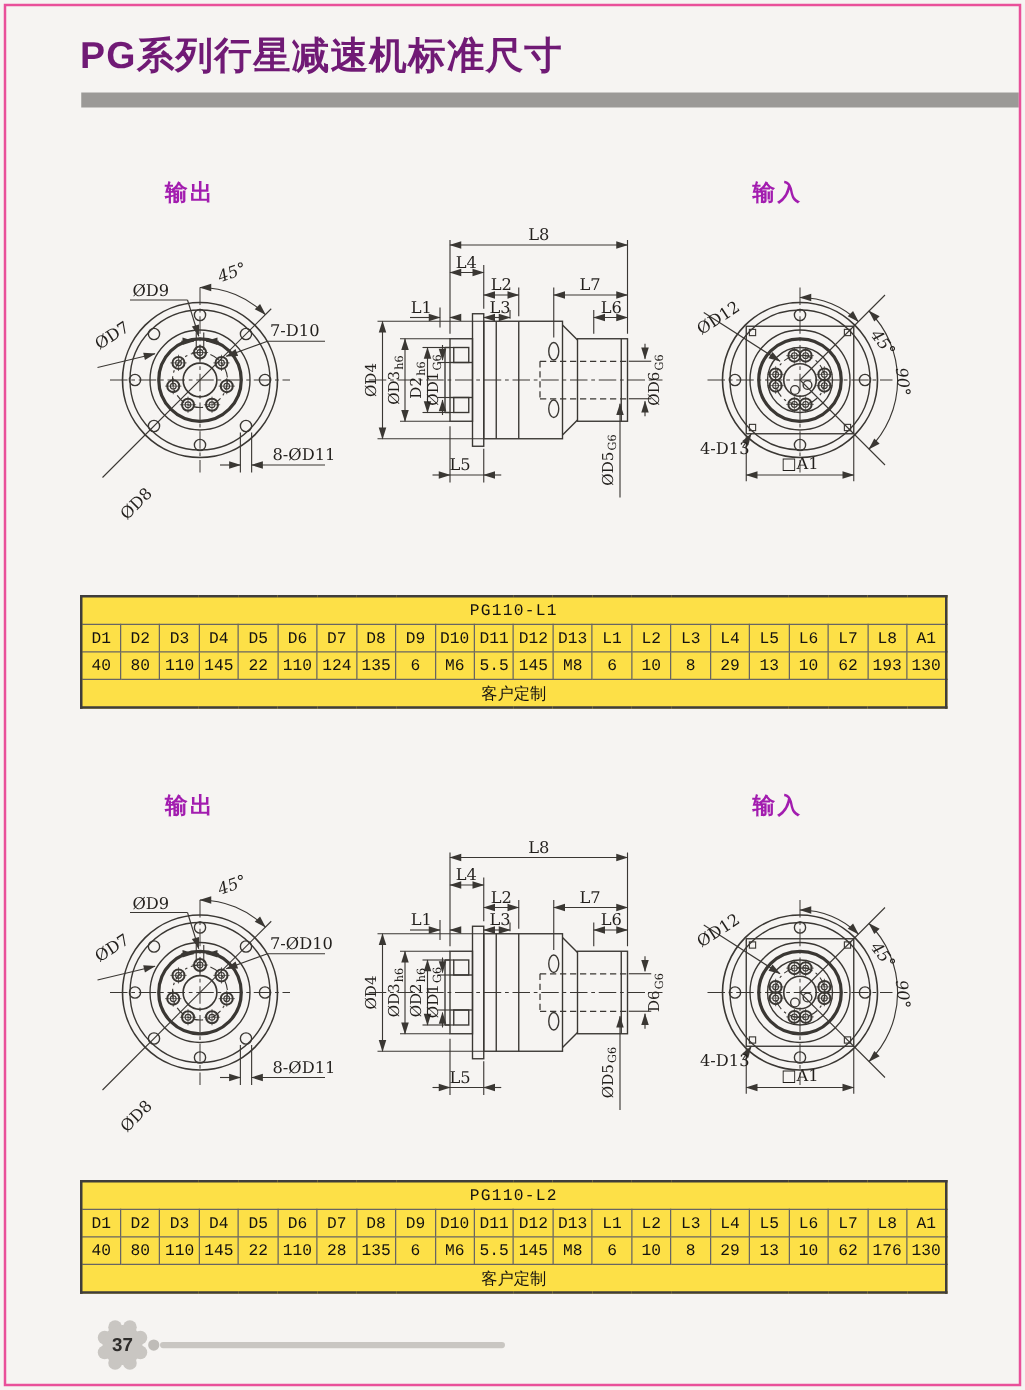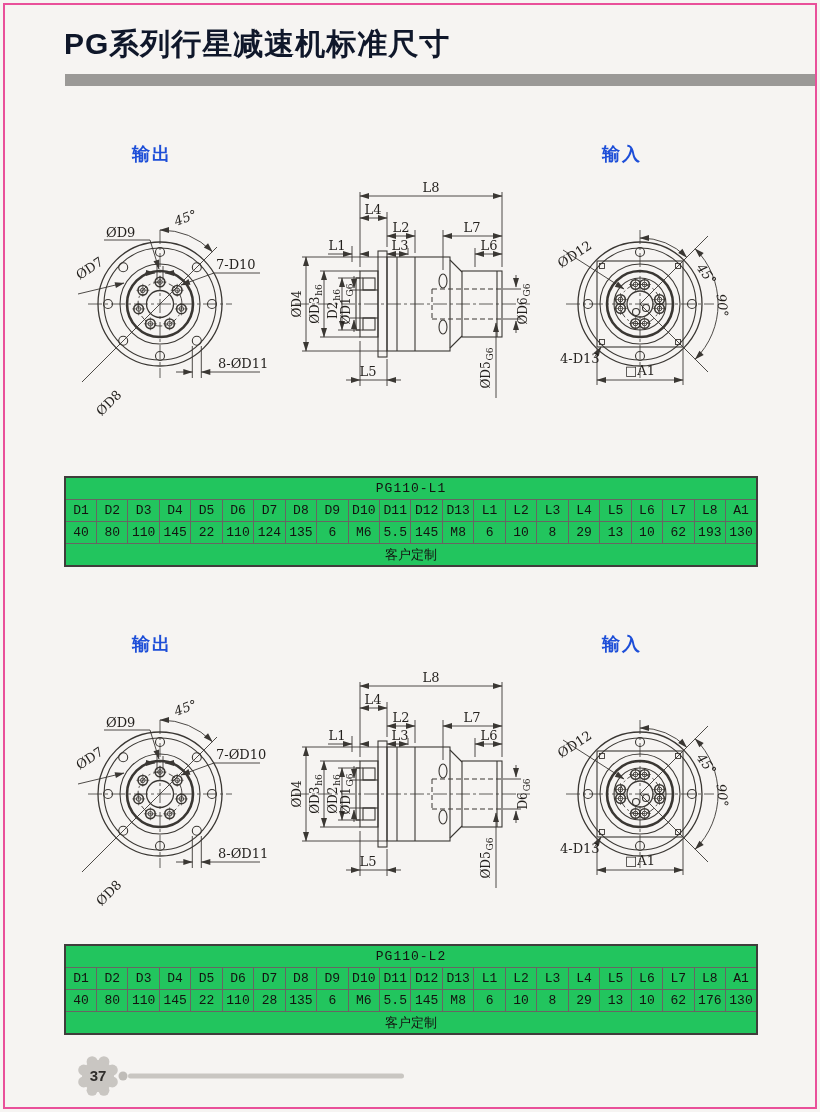--- a/index.html
+++ b/index.html
@@ -1,27 +1,27 @@
 <!DOCTYPE html>
 <html><head>
 <meta charset="utf-8">
 <style>
   html,body{margin:0;padding:0;background:#e9e7e5}
   .page{position:relative;width:820px;height:1112px;background:#f6f4f2;font-family:"Liberation Sans",sans-serif;overflow:hidden;margin:0 auto}
   .page::after{content:"";position:absolute;inset:3px;border:2px solid #e9509a;pointer-events:none}
-  .title{position:absolute;left:64px;top:24px;font-size:30px;font-weight:bold;color:#0f172a;letter-spacing:1px}
+  .title{position:absolute;left:64px;top:24px;font-size:30px;font-weight:bold;color:#701a75;letter-spacing:1px}
   .title-bar{position:absolute;left:65px;top:74px;right:5px;height:12px;background:#9b9997}
   .figure{position:absolute;left:60px;width:720px;height:310px}
   .fig1{top:140px}.fig2{top:630px}
-  .vlabel{position:absolute;top:2px;font-size:18px;font-weight:bold;color:#1d4ed8;letter-spacing:2px}
+  .vlabel{position:absolute;top:2px;font-size:18px;font-weight:bold;color:#a21caf;letter-spacing:2px}
   .out{left:72px}.in{left:542px}
   .drawing-slot{position:absolute;left:0;top:26px}
   .table-wrap{position:absolute;left:64px;width:694px}
   .tw1{top:476px}.tw2{top:944px}
-  table.spec{width:694px;border-collapse:collapse;table-layout:fixed;background:#22c55e;border:2px solid #3f3d3b}
+  table.spec{width:694px;border-collapse:collapse;table-layout:fixed;background:#fde047;border:2px solid #3f3d3b}
   table.spec td{border:1px solid #686563;text-align:center;font:13px "Liberation Mono",monospace;color:#141210;height:21px;padding:0;overflow:hidden;white-space:nowrap}
   td.t-title{font-size:14.5px;height:23px;letter-spacing:1px}
   td.t-footer{text-align:left;font-family:"Liberation Serif",serif;font-weight:bold;font-size:15.5px;padding-left:5px;height:24px}
   .footer{position:absolute;left:74px;top:1054px}
   .g{stroke:#3a3733;stroke-width:1.1;fill:none}
   .gt{stroke:#3a3733;stroke-width:2.6;fill:none}
   .d{stroke:#3a3733;stroke-width:0.9;fill:none}
   .cl{stroke:#3a3733;stroke-width:0.8;fill:none;stroke-dasharray:14 3 3 3}
   .hid{stroke:#3a3733;stroke-width:1;fill:none;stroke-dasharray:5 3}
   text.dim{font:13px "DejaVu Serif",serif;fill:#221f1c;stroke:none}

